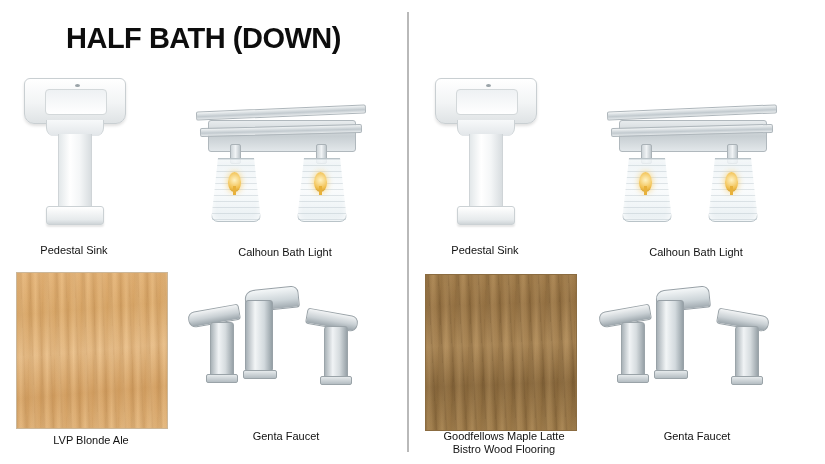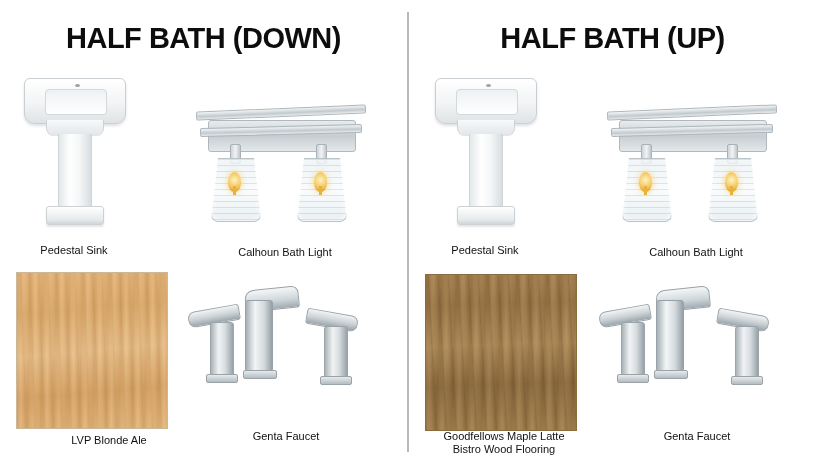--- a/index.html
+++ b/index.html
@@ -308,21 +308,21 @@
         <div class="filament" style="left:43px; top:100px;"></div>
         <div class="bulb" style="left:124px; top:86px;"></div>
         <div class="filament" style="left:129px; top:100px;"></div>
       </div>
     </div>
     <div class="caption" style="left:195px; top:246px; width:180px;">Calhoun Bath Light</div>
 
     <div class="item" style="left:16px; top:272px;">
       <div class="floor floor-blonde"></div>
     </div>
-    <div class="caption" style="left:28px; top:434px; width:162px;">LVP Blonde Ale</div>
+    <div class="caption" style="left:10px; top:434px; width:162px;">LVP Blonde Ale</div>
 
     <div class="item" style="left:188px; top:282px;">
       <div class="faucet">
         <div class="handle" style="left:0px; top:26px; transform: rotate(-10deg);"></div>
         <div class="post" style="left:22px; top:40px;"></div>
         <div class="base-plate" style="left:18px; top:92px;"></div>
 
         <div class="spout-arm"></div>
         <div class="spout-body"></div>
         <div class="base-plate" style="left:55px; top:88px; width:32px;"></div>
@@ -330,21 +330,20 @@
         <div class="handle" style="left:118px; top:30px; transform: rotate(10deg) scaleX(-1);"></div>
         <div class="post" style="left:136px; top:44px;"></div>
         <div class="base-plate" style="left:132px; top:94px;"></div>
       </div>
     </div>
     <div class="caption" style="left:196px; top:430px; width:180px;">Genta Faucet</div>
   </div>
 
   <div class="panel panel-right">
 
-    <div class="panel-title">HALF BATH (UP)</div>
 
     <div class="item" style="left:22px; top:78px;">
       <div class="sink">
         <div class="basin">
           <div class="basin-inner"></div>
           <div class="tap-hole"></div>
         </div>
         <div class="apron"></div>
         <div class="column"></div>
         <div class="base"></div>

